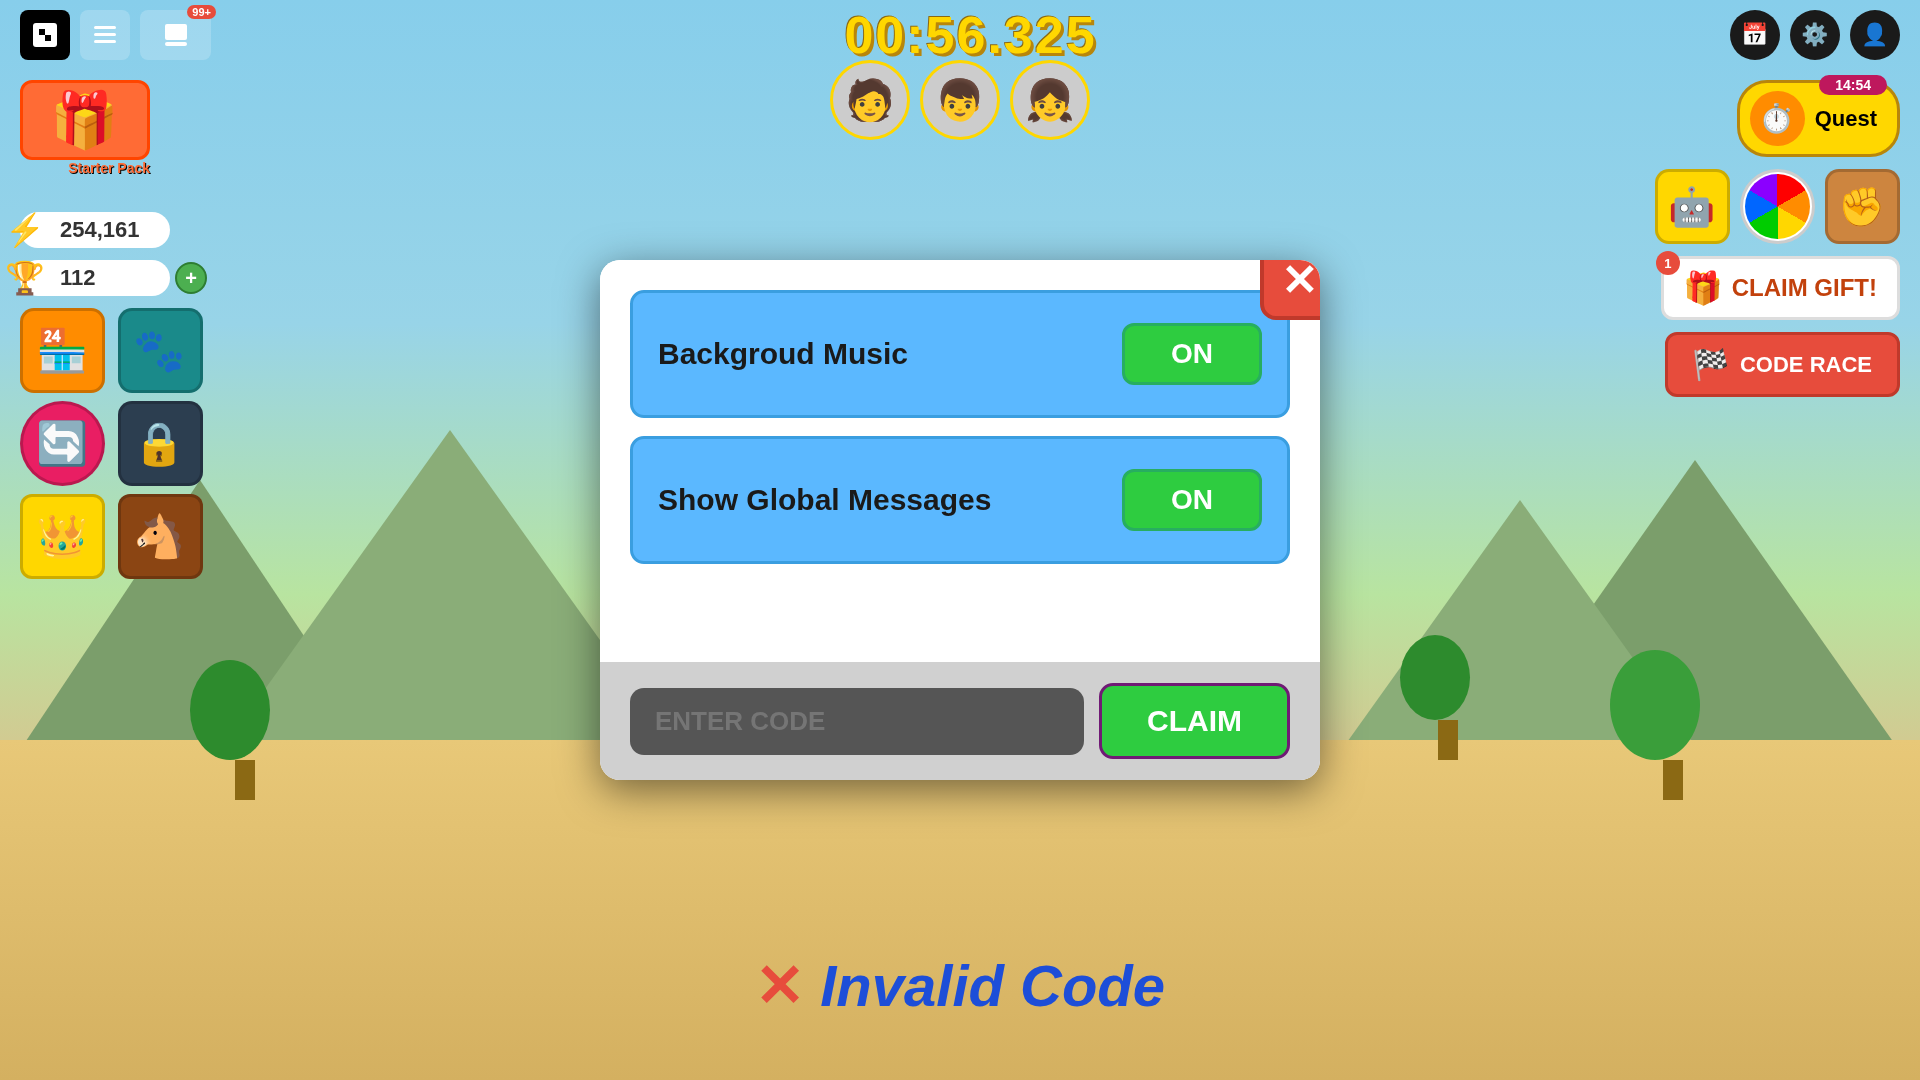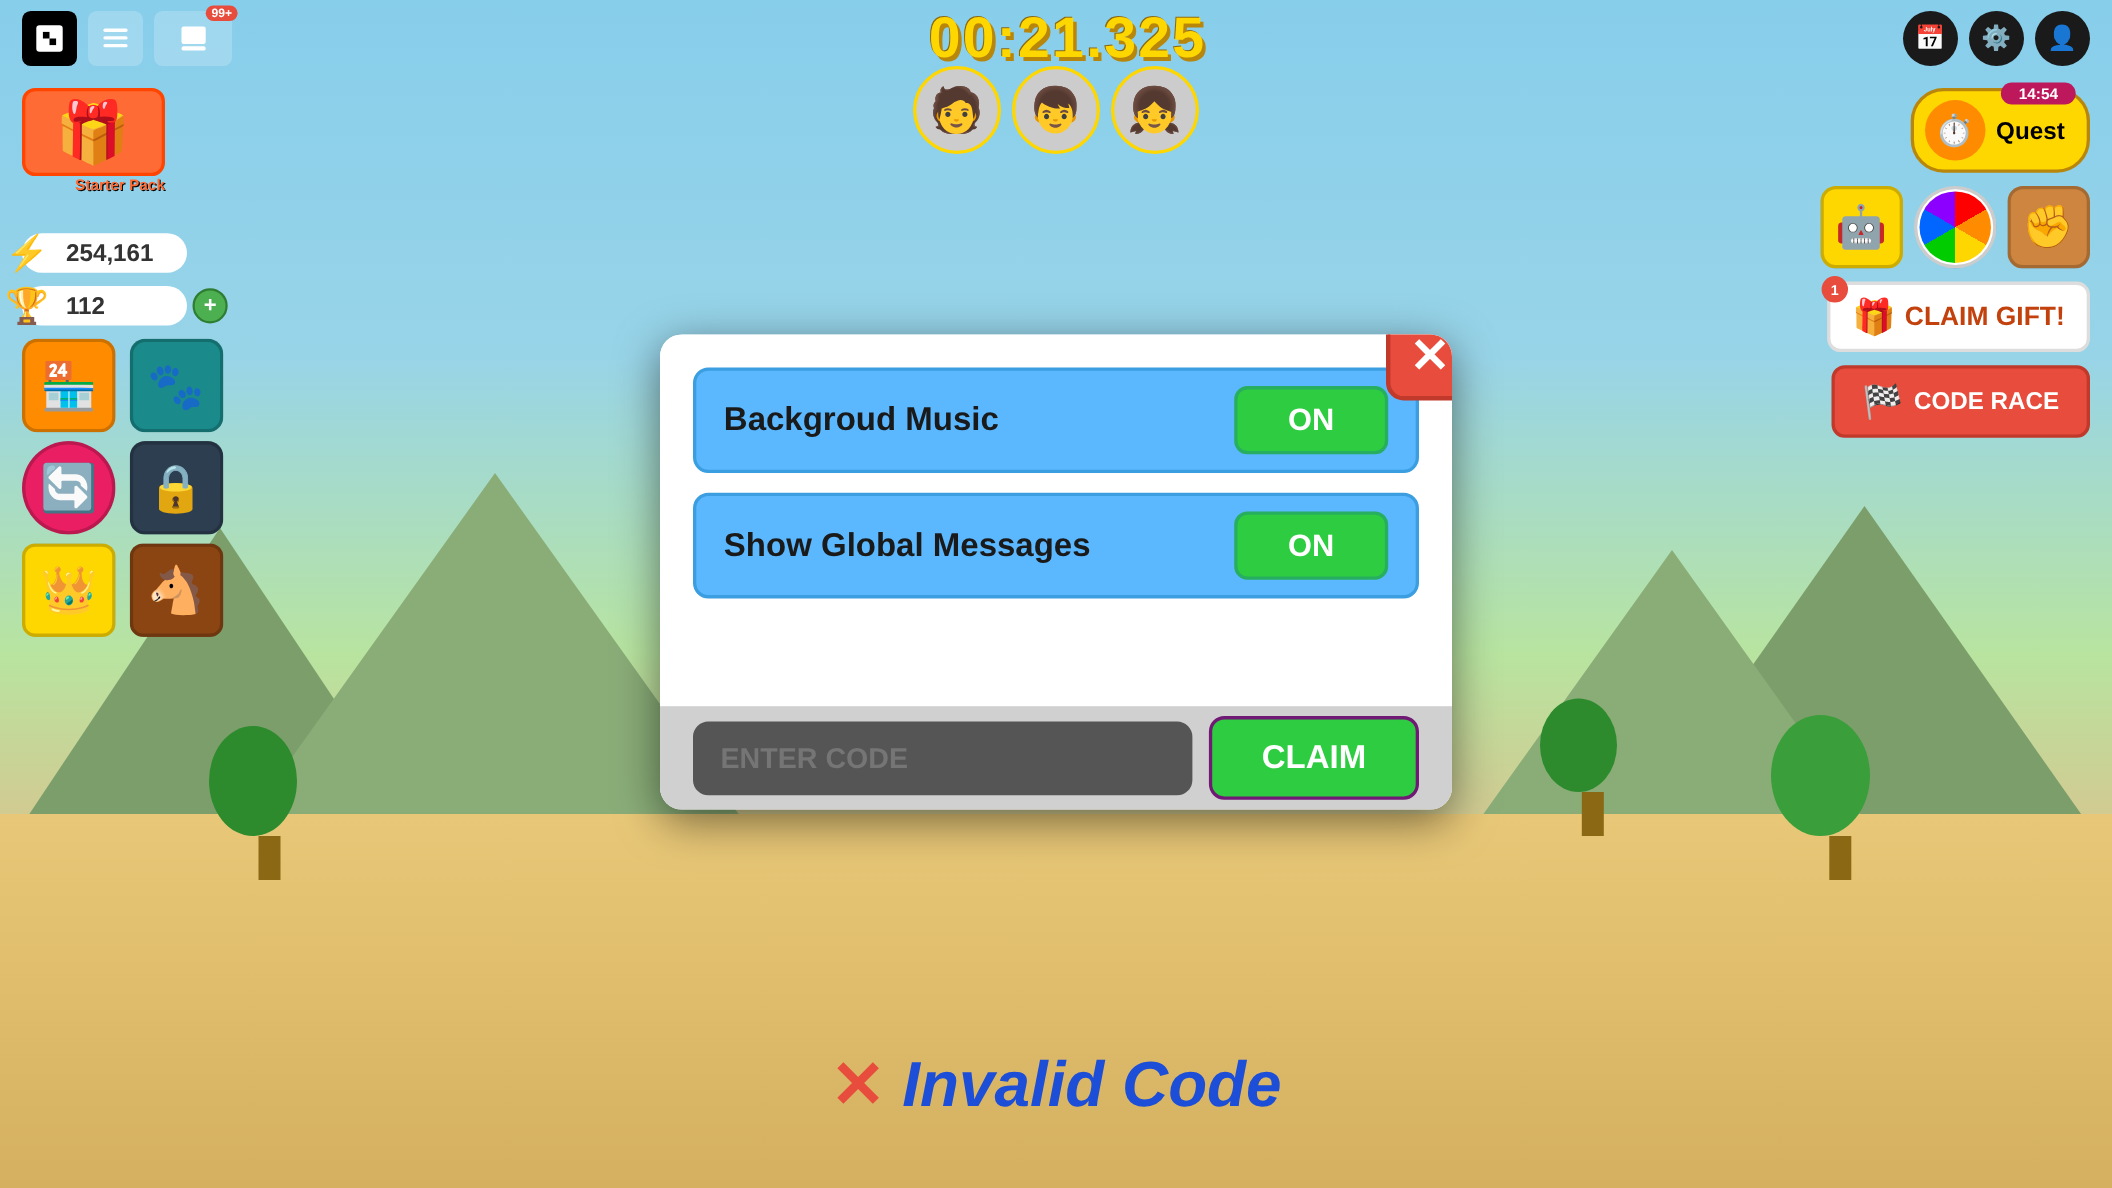--- a/index.html
+++ b/index.html
@@ -432,21 +432,21 @@
     }
 
     .modal-body {
       padding: 30px 30px 0 30px;
       background: white;
     }
 
     .setting-row {
       background: #5BB8FF;
       border-radius: 14px;
-      padding: 14px 25px;
+      padding: 30px 25px;
       display: flex;
       align-items: center;
       justify-content: space-between;
       margin-bottom: 18px;
       border: 3px solid #3A9EE0;
     }
 
     .setting-label {
       font-size: 30px;
       font-weight: 900;
@@ -461,21 +461,21 @@
       font-weight: 900;
       color: white;
       border: 3px solid #27AE60;
       cursor: pointer;
       min-width: 140px;
       text-align: center;
     }
 
     .modal-footer {
       background: #D0D0D0;
-      padding: 9px 30px;
+      padding: 21px 30px;
       display: flex;
       gap: 15px;
       align-items: center;
     }
 
     .enter-code-input {
       flex: 1;
       background: #555;
       border-radius: 14px;
       padding: 18px 25px;
@@ -575,21 +575,21 @@
     </div>
     <div class="notif-icon-btn">
       <svg width="28" height="28" viewBox="0 0 28 28" fill="white">
         <rect x="3" y="3" width="22" height="16" rx="2"></rect>
         <rect x="3" y="21" width="22" height="4" rx="2"></rect>
       </svg>
       <div class="notif-badge">99+</div>
     </div>
   </div>
 
-  <div class="timer-display">00:21.325</div>
+  <div class="timer-display">00:56.325</div>
 
   <div class="top-right-icons">
     <div class="top-icon-btn">
       <span>📅</span>
     </div>
     <div class="top-icon-btn">
       <span>⚙️</span>
     </div>
     <div class="top-icon-btn">
       <span>👤</span>

